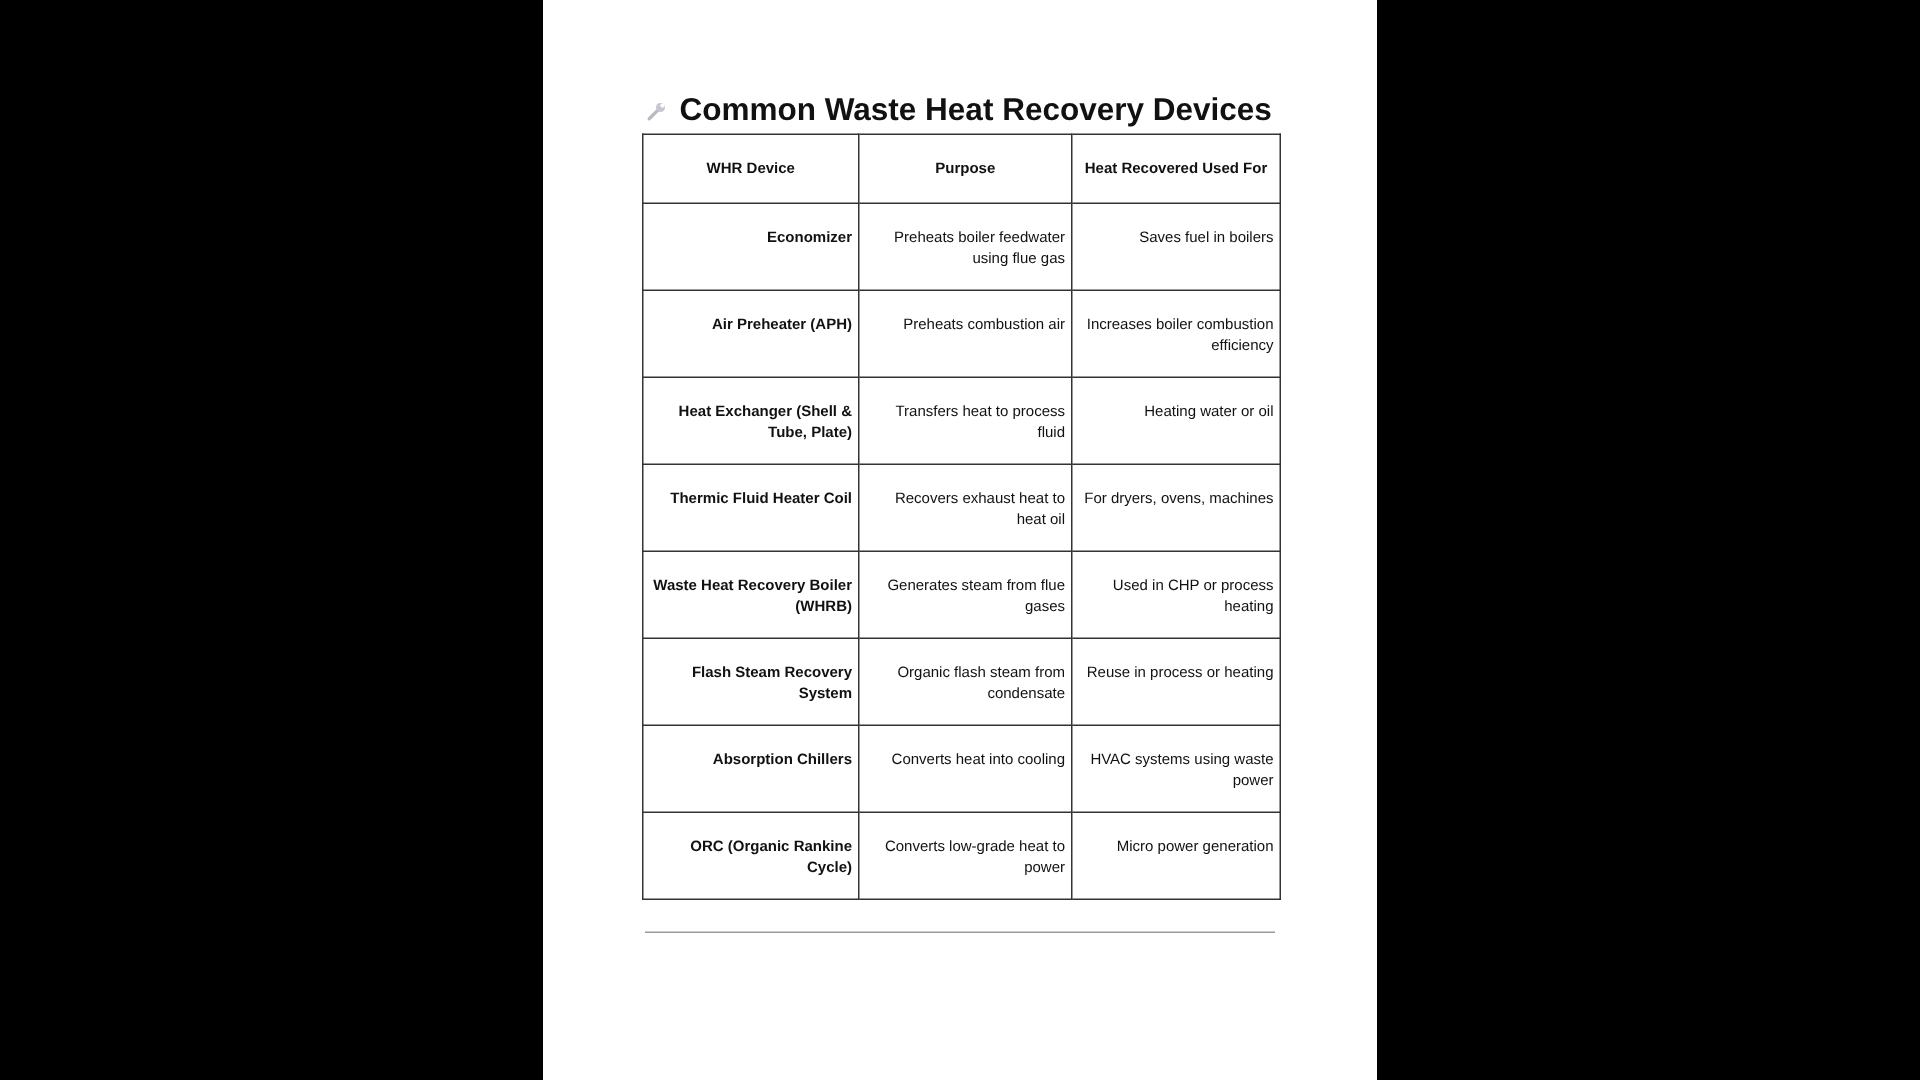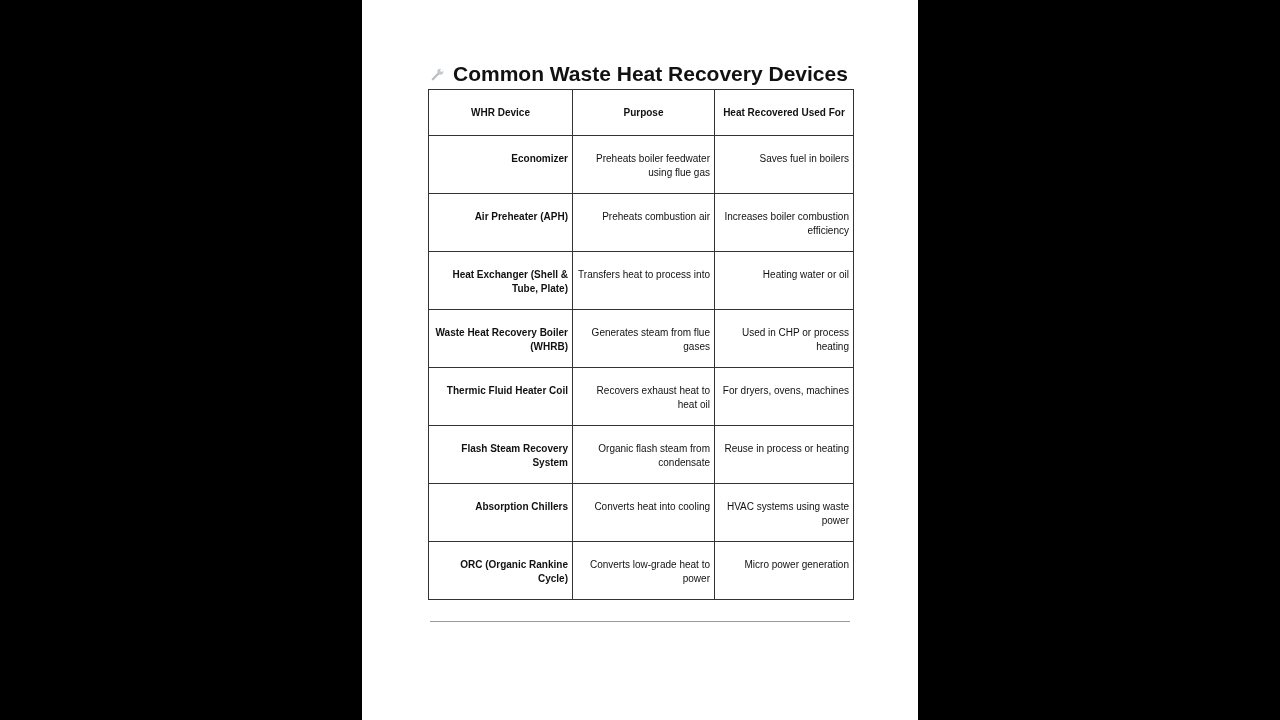--- a/index.html
+++ b/index.html
@@ -89,46 +89,46 @@
           </td>
         <td>
             <div class="cell">Increases boiler combustion efficiency</div>
           </td>
       </tr>
       <tr>
         <td class="device">
             <div class="cell">Heat Exchanger (Shell &amp; Tube, Plate)</div>
           </td>
         <td>
-            <div class="cell">Transfers heat to process into</div>
+            <div class="cell">Transfers heat to process fluid</div>
           </td>
         <td>
             <div class="cell">Heating water or oil</div>
+          </td>
+      </tr>
+      <tr>
+        <td class="device">
+            <div class="cell">Thermic Fluid Heater Coil</div>
+          </td>
+        <td>
+            <div class="cell">Recovers exhaust heat to heat oil</div>
+          </td>
+        <td>
+            <div class="cell">For dryers, ovens, machines</div>
           </td>
       </tr>
       <tr>
         <td class="device">
             <div class="cell">Waste Heat Recovery Boiler (WHRB)</div>
           </td>
         <td>
             <div class="cell">Generates steam from flue gases</div>
           </td>
         <td>
             <div class="cell">Used in CHP or process heating</div>
-          </td>
-      </tr>
-      <tr>
-        <td class="device">
-            <div class="cell">Thermic Fluid Heater Coil</div>
-          </td>
-        <td>
-            <div class="cell">Recovers exhaust heat to heat oil</div>
-          </td>
-        <td>
-            <div class="cell">For dryers, ovens, machines</div>
           </td>
       </tr>
       <tr>
         <td class="device">
             <div class="cell">Flash Steam Recovery System</div>
           </td>
         <td>
             <div class="cell">Organic flash steam from condensate</div>
           </td>
         <td>

